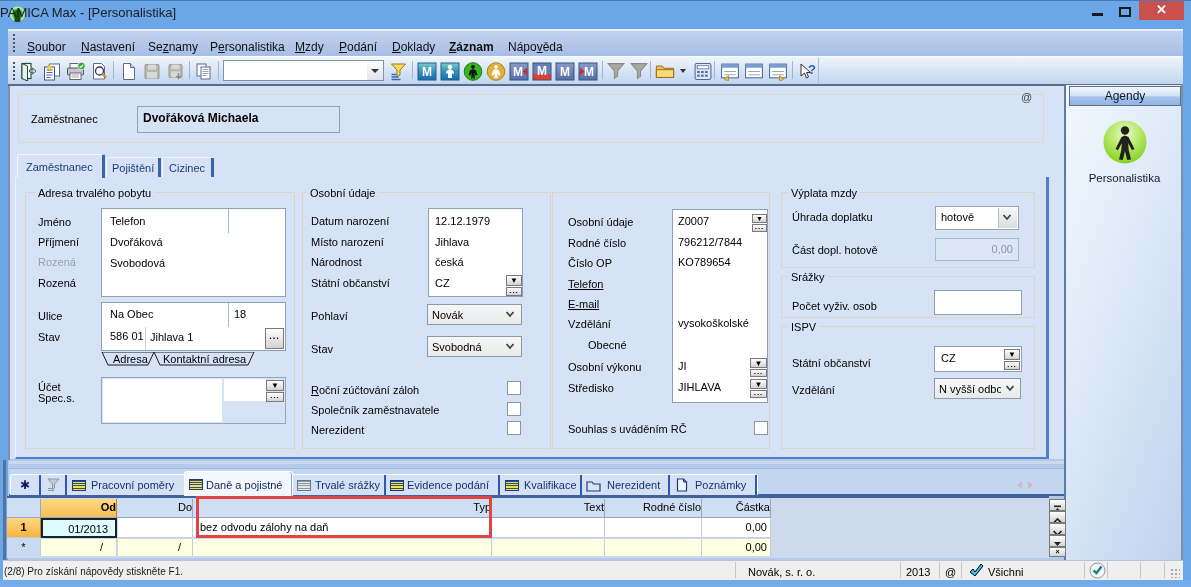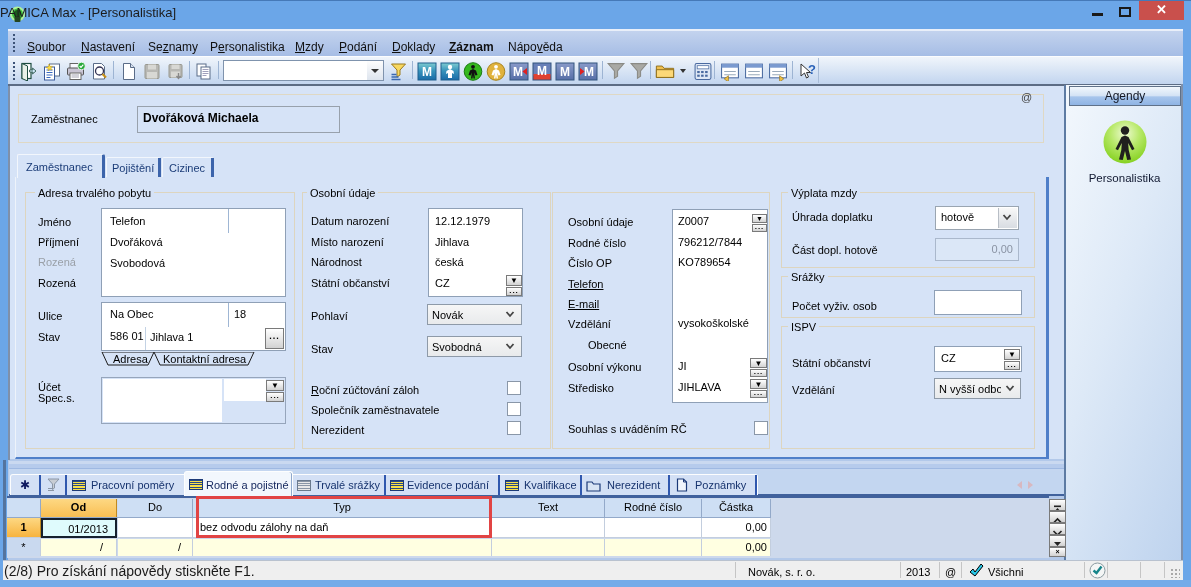--- a/index.html
+++ b/index.html
@@ -425,21 +425,21 @@
  <span style="position:absolute;left:20px;top:478px;color:#101a60;font-size:12px">✱</span>
  <svg style="position:absolute;left:46px;top:478px" width="15" height="14" viewBox="0 0 15 14">
         <path d="M2 1 L13 1 L8.5 6 L8.5 10 L6.5 11.5 L6.5 6 Z" fill="#c8cdd4" stroke="#8a96a6"></path>
         <path d="M2 10.5 H6 M2 12.5 H8" stroke="#8a96a6" stroke-width="1"></path>
       </svg>
  <span class="bico" style="left:72px"></span>
       <span class="btxt2" style="left:91px">Pracovní poměry</span>
 
  <div class="ab" style="left:184px;top:471px;width:109px;height:25px;background:#f2f7fd;border:1px solid #fdfefe;border-bottom:none;border-radius:3px 3px 0 0;box-shadow:inset -1px 0 0 #8fa8cc"></div>
  <span class="bico" style="left:189px;top:479px"></span>
-      <span class="btxt2" style="left:206px;top:479px;color:#12255c">Rodné a pojistné</span>
+      <span class="btxt2" style="left:206px;top:479px;color:#12255c">Daně a pojistné</span>
  <span class="bico" style="left:297px;background:repeating-linear-gradient(#8a96a6 0 1px,#e8e8e8 1px 2.2px);border-color:#6a7a8e"></span>
       <span class="btxt2" style="left:315px">Trvalé srážky</span>
  <span class="bico" style="left:390px"></span>
       <span class="btxt2" style="left:407px">Evidence podání</span>
  <span class="bico" style="left:505px"></span>
       <span class="btxt2" style="left:524px">Kvalifikace</span>
  <svg style="position:absolute;left:586px;top:480px" width="15" height="12" viewBox="0 0 15 12">
         <path d="M1 2 H6 L7.5 4 H14 V11 H1 Z" fill="#d8e4f4" stroke="#1c3a78" stroke-width="1.2"></path>
       </svg>
  <span class="btxt2" style="left:607px">Nerezident</span>
@@ -447,21 +447,21 @@
         <path d="M1.5 1 H7.5 L10.5 4 V13 H1.5 Z" fill="#f0f5fc" stroke="#1c3a78" stroke-width="1.2"></path>
         <path d="M7.5 1 V4 H10.5" fill="none" stroke="#1c3a78"></path>
       </svg>
  <span class="btxt2" style="left:695px">Poznámky</span>
  <div class="tri" style="left:1017px;top:481px;border-top:4px solid transparent;border-bottom:4px solid transparent;border-right:5px solid #d8b8c0"></div>
  <div class="tri" style="left:1028px;top:481px;border-top:4px solid transparent;border-bottom:4px solid transparent;border-left:5px solid #d8b8c0"></div>
 </div>
 
 <div id="table">
  <style>
-  .hc{position:absolute;top:499px;height:26px;background:#cedff4;border-right:1px solid #93a9c9;font-size:11px;color:#000;text-align:center;line-height:17px}
+  .hc{position:absolute;top:499px;height:26px;background:#cedff4;border-right:1px solid #93a9c9;font-size:11px;color:#000;text-align:right;line-height:17px}
   .c1{position:absolute;top:518px;height:20px;background:#fff;border-right:1px solid #c3cede;border-bottom:1px solid #c3cede;font-size:11px;line-height:19px}
   .c2{position:absolute;top:539px;height:17px;background:#ffffe1;border-right:1px solid #c3cede;font-size:11px;line-height:16px}
  </style>
 
  <div class="ab" style="left:7px;top:496px;width:1042px;height:62px;background:#cdd9ec"></div>
  <div class="ab" style="left:7px;top:496px;width:1042px;height:2px;background:#40619c"></div>
 
  <div class="hc" style="left:7px;width:34px"></div>
  <div class="hc" style="left:41px;width:76px;background:linear-gradient(#fdd883,#f7b33e);border-right-color:#c08a20">​<b>Od</b></div>
  <div class="hc" style="left:118px;width:75px">Do</div>
@@ -501,21 +501,21 @@
           <path d="M3.5 3 L7.5 7 L11.5 3" fill="none" stroke="#222" stroke-width="1.6"></path>
         </svg></div>
  <div class="sbtn" style="left:1049px;top:535px;width:17px;height:12px"><svg width="15" height="10" viewBox="0 0 15 10">
           <path d="M7.5 6 L11 2 L4 2 Z" fill="#222"></path>
           <rect x="4" y="6.8" width="7" height="1.6" fill="#222"></rect>
         </svg></div>
  <div class="sbtn" style="left:1049px;top:547px;width:17px;height:10px;font-size:7px;line-height:8px">×</div>
 </div>
 
 <div class="ab" style="left:3px;top:560px;width:1183px;height:20px;background:#efefef;border-top:1px solid #b9c2cf"></div>
-<div class="lbl" style="left:4px;top:565px;color:#1a1a1a;font-size:14px">(2/8) Pro získání nápovědy stiskněte F1.</div>
+<div class="lbl" style="left:4px;top:565px;color:#1a1a1a;font-size:10px">(2/8) Pro získání nápovědy stiskněte F1.</div>
 <div class="ab" style="left:735px;top:562px;width:1px;height:16px;background:#c5c5c5"></div>
 <div class="ab" style="left:900px;top:562px;width:1px;height:16px;background:#c5c5c5"></div>
 <div class="ab" style="left:939px;top:562px;width:1px;height:16px;background:#c5c5c5"></div>
 <div class="ab" style="left:961px;top:562px;width:1px;height:16px;background:#c5c5c5"></div>
 <div class="ab" style="left:1084px;top:562px;width:1px;height:16px;background:#c5c5c5"></div>
 <div class="ab" style="left:1107px;top:562px;width:1px;height:16px;background:#c5c5c5"></div>
 <div class="ab" style="left:1140px;top:562px;width:1px;height:16px;background:#c5c5c5"></div>
 <div class="ab" style="left:1164px;top:562px;width:1px;height:16px;background:#c5c5c5"></div>
 <div class="lbl" style="left:748px;top:566px">Novák, s. r. o.</div>
 <div class="lbl" style="left:906px;top:566px">2013</div>

